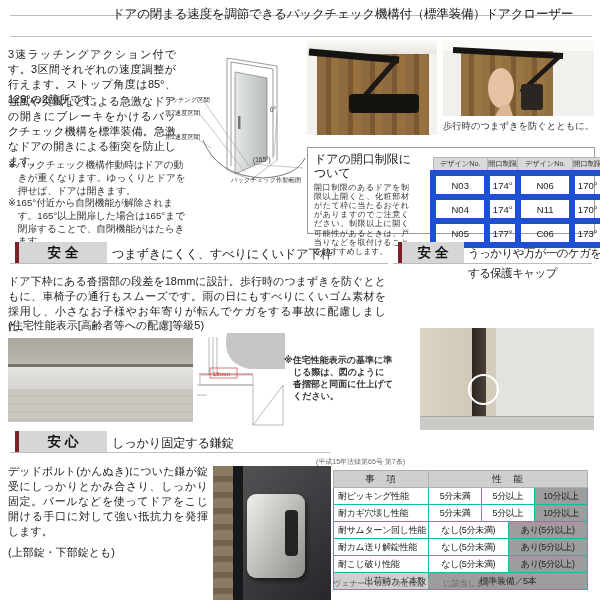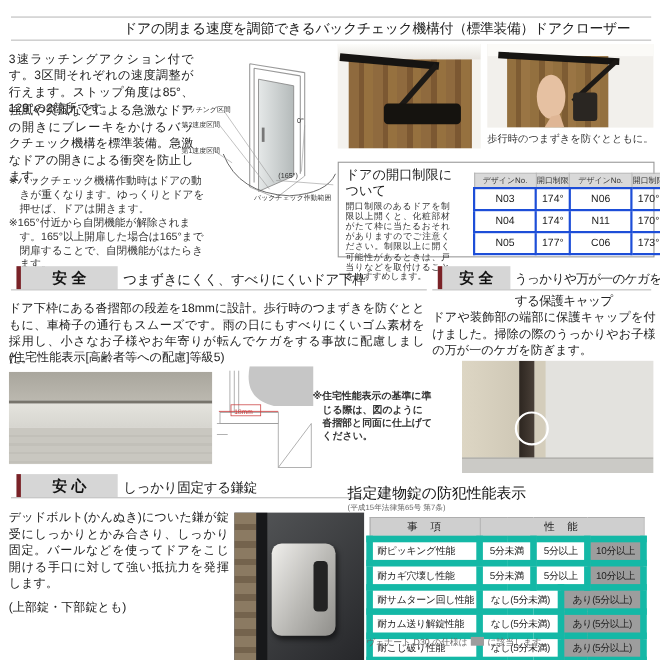--- a/index.html
+++ b/index.html
@@ -14,42 +14,42 @@
   .body-text{position:absolute;font-size:11px;line-height:1.36;color:#222;text-align:justify;}
   .note-text{font-size:9.7px;line-height:1.32;color:#333;text-indent:-1em;padding-left:1em;margin-top:3px;}
   .photo{position:absolute;overflow:hidden;}
   .caption{position:absolute;font-size:9.3px;color:#333;white-space:nowrap;}
   .opening-box{position:absolute;border:1px solid #9a9a9a;background:#fff;}
   .ob-title{position:absolute;font-size:12px;line-height:1.2;color:#222;}
   .ob-body{position:absolute;font-size:8px;line-height:1.14;color:#333;text-align:justify;}
   table.mini{border-collapse:collapse;position:absolute;}
   table.mini th{background:#d9d9d9;font-weight:normal;font-size:7.2px;color:#333;
                 border:1px solid #b5b5b5;padding:1px 0;}
-  table.mini td{font-size:9.5px;text-align:center;border:2px solid #1d4ed8;padding:3.5px 0;color:#222;}
+  table.mini td{font-size:9.5px;text-align:center;border:6px solid #1d4ed8;padding:3.5px 0;color:#222;}
   table.perf{border-collapse:collapse;position:absolute;background:#fff;}
   table.perf th{background:#cfcfcf;font-weight:normal;font-size:9.5px;color:#222;
                 border:1px solid #aeaeae;padding:1.5px 0;letter-spacing:1px;}
-  table.perf td{font-size:9px;border:6px solid #14b8a6;padding:1.5px 2px;color:#222;
+  table.perf td{font-size:9px;border:1px solid #14b8a6;padding:1.5px 2px;color:#222;
                 text-align:center;letter-spacing:-0.3px;white-space:nowrap;}
   table.perf td.item{text-align:left;padding-left:4px;}
   table.perf td.hl{background:#9d9d9d;}
   table.perf td.itemhl{background:#cfcfcf;text-align:right;padding-left:4px;}
   .perf-title{position:absolute;font-size:13.5px;color:#111;white-space:nowrap;}
   .perf-sub{position:absolute;font-size:7px;color:#666;white-space:nowrap;}
   .perf-foot{position:absolute;font-size:8px;color:#666;white-space:nowrap;}
   .swatch{display:inline-block;width:12px;height:8px;background:#9d9d9d;margin:0 3px;vertical-align:-1px;}
   svg text{font-family:"Liberation Sans","DejaVu Sans",sans-serif;}
 </style>
 </head>
 <body>
 
 <div class="page">
 
   <div class="hairline" style="left:10px;top:15px;width:582px;"></div>
-  <div class="sec-title" style="left:112px;top:18px;font-size:12.6px;">ドアの閉まる速度を調節できるバックチェック機構付（標準装備）ドアクローザー</div>
+  <div class="sec-title" style="left:112px;top:6px;font-size:12.6px;">ドアの閉まる速度を調節できるバックチェック機構付（標準装備）ドアクローザー</div>
   <div class="hairline" style="left:10px;top:36px;width:582px;"></div>
 
   <div class="body-text" style="left:8px;top:47px;width:168px;">3速ラッチングアクション付です。3区間それぞれの速度調整が行えます。ストップ角度は85°、129°の2箇所です。</div>
   <div class="body-text" style="left:8px;top:94px;width:168px;">強風や突風などによる急激なドアの開きにブレーキをかけるバックチェック機構を標準装備。急激なドアの開きによる衝突を防止します。</div>
   <div class="abs note-text" style="left:8px;top:156px;width:172px;">※バックチェック機構作動時はドアの動きが重くなります。ゆっくりとドアを押せば、ドアは開きます。</div>
   <div class="abs note-text" style="left:8px;top:194px;width:172px;">※165°付近から自閉機能が解除されます。165°以上開扉した場合は165°まで閉扉することで、自閉機能がはたらきます。</div>
 
   <svg class="abs" style="left:163px;top:52px;" width="145" height="140" viewBox="0 0 145 140">
     <defs>
       <linearGradient id="dg" x1="0" y1="0" x2="1" y2="0">
@@ -159,21 +159,20 @@
     <text x="16" y="43" font-size="6" fill="#c33">18mm</text>
   </svg>
 
   <div class="abs note-text" style="left:284px;top:352px;width:100px;font-size:9px;font-weight:bold;">※住宅性能表示の基準に準じる際は、図のように沓摺部と同面に仕上げてください。</div>
 
   <div class="tagbox" style="left:398px;top:242px;width:62px;">安全</div>
   <div class="sec-title" style="left:468px;top:246px;font-size:11.5px;letter-spacing:-0.6px;">うっかりや万が一のケガを予防</div>
   <div class="hairline" style="left:393px;top:263px;width:199px;"></div>
   <div class="sec-title" style="left:468px;top:266px;font-size:11.5px;letter-spacing:-0.6px;">する保護キャップ</div>
 
-  <div class="body-text" style="left:393px;top:282px;width:203px;">ドアや装飾部の端部に保護キャップを付けました。掃除の際のうっかりやお子様の万が一のケガを防ぎます。</div>
 
   <div class="photo" style="left:420px;top:328px;width:174px;height:102px;background:#e3e2de;">
     <div class="abs" style="left:0;top:0;width:52px;height:102px;background:linear-gradient(90deg,#ddd6c4,#cfc8b6);"></div>
     <div class="abs" style="left:52px;top:0;width:14px;height:102px;background:linear-gradient(90deg,#2d2620,#4a4038);"></div>
     <div class="abs" style="left:66px;top:0;width:10px;height:102px;background:#d4cdbb;"></div>
     <div class="abs" style="left:0;top:88px;width:174px;height:14px;background:#cbcac6;border-top:1px solid #a9a8a4;"></div>
     <div class="abs" style="left:48px;top:46px;width:27px;height:27px;border:2px solid #fff;border-radius:50%;"></div>
   </div>
 
   <div class="tagbox" style="left:15px;top:431px;width:88px;">安心</div>
@@ -184,21 +183,20 @@
   <div class="body-text" style="left:8px;top:545px;width:200px;">(上部錠・下部錠とも)</div>
 
   <div class="photo" style="left:213px;top:466px;width:118px;height:134px;background:linear-gradient(135deg,#56585a,#26272a);">
     <div class="abs" style="left:0;top:0;width:20px;height:134px;background:repeating-linear-gradient(#8b7a62 0 10px,#74634d 10px 16px);"></div>
     <div class="abs" style="left:20px;top:0;width:10px;height:134px;background:#17181a;"></div>
     <div class="abs" style="left:34px;top:28px;width:58px;height:84px;border-radius:9px;
          background:linear-gradient(120deg,#f0efec,#b9b8b4 55%,#8f8e8a);box-shadow:2px 3px 5px rgba(0,0,0,0.5);"></div>
     <div class="abs" style="left:72px;top:44px;width:13px;height:46px;border-radius:4px;background:#232323;"></div>
   </div>
 
-  <div class="perf-title" style="left:316px;top:440px;">指定建物錠の防犯性能表示</div>
   <div class="perf-sub" style="left:316px;top:457px;">(平成15年法律第65号 第7条)</div>
 
   <table class="perf" style="left:333px;top:470px;width:255px;">
     <colgroup>
       <col style="width:87px">
         <col style="width:28px">
         <col style="width:28px">
         <col style="width:28px">
       <col style="width:28px">
         <col style="width:28px">

